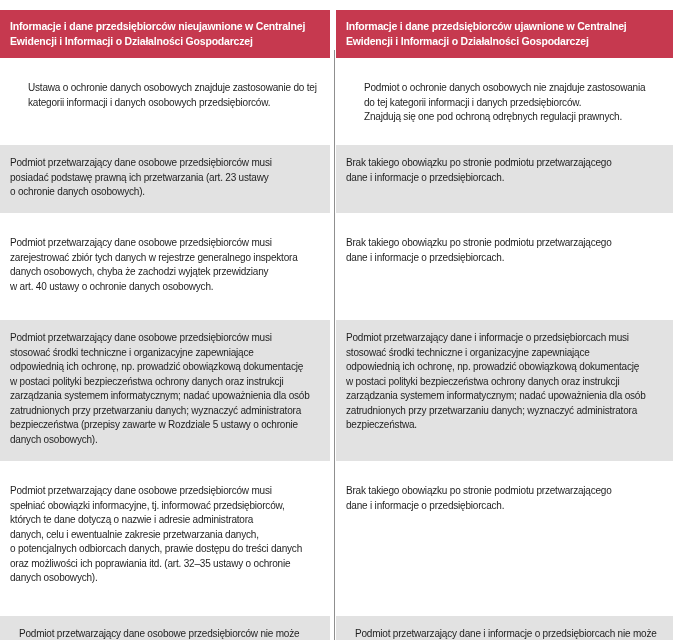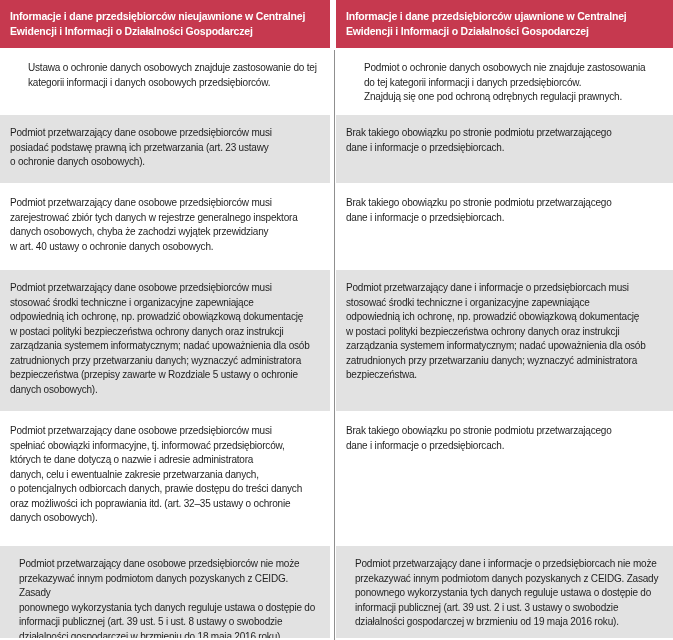--- a/index.html
+++ b/index.html
@@ -20,20 +20,21 @@
   .cell {
     box-sizing: border-box;
     white-space: pre-line;
     font-size: 10px;
     line-height: 14.5px;
     letter-spacing: -0.2px;
     color: #1f1f1f;
     padding: 11px 8px 0 10px;
     border-bottom: 2px solid #ffffff;
     overflow: hidden;
+    margin-top: 10px;
   }
   .cell.hdr {
     background: #C6394F;
     color: #ffffff;
     font-weight: bold;
     font-size: 10.5px;
     line-height: 15px;
     padding: 9px 8px 0 10px;
     height: 50px;
   }

